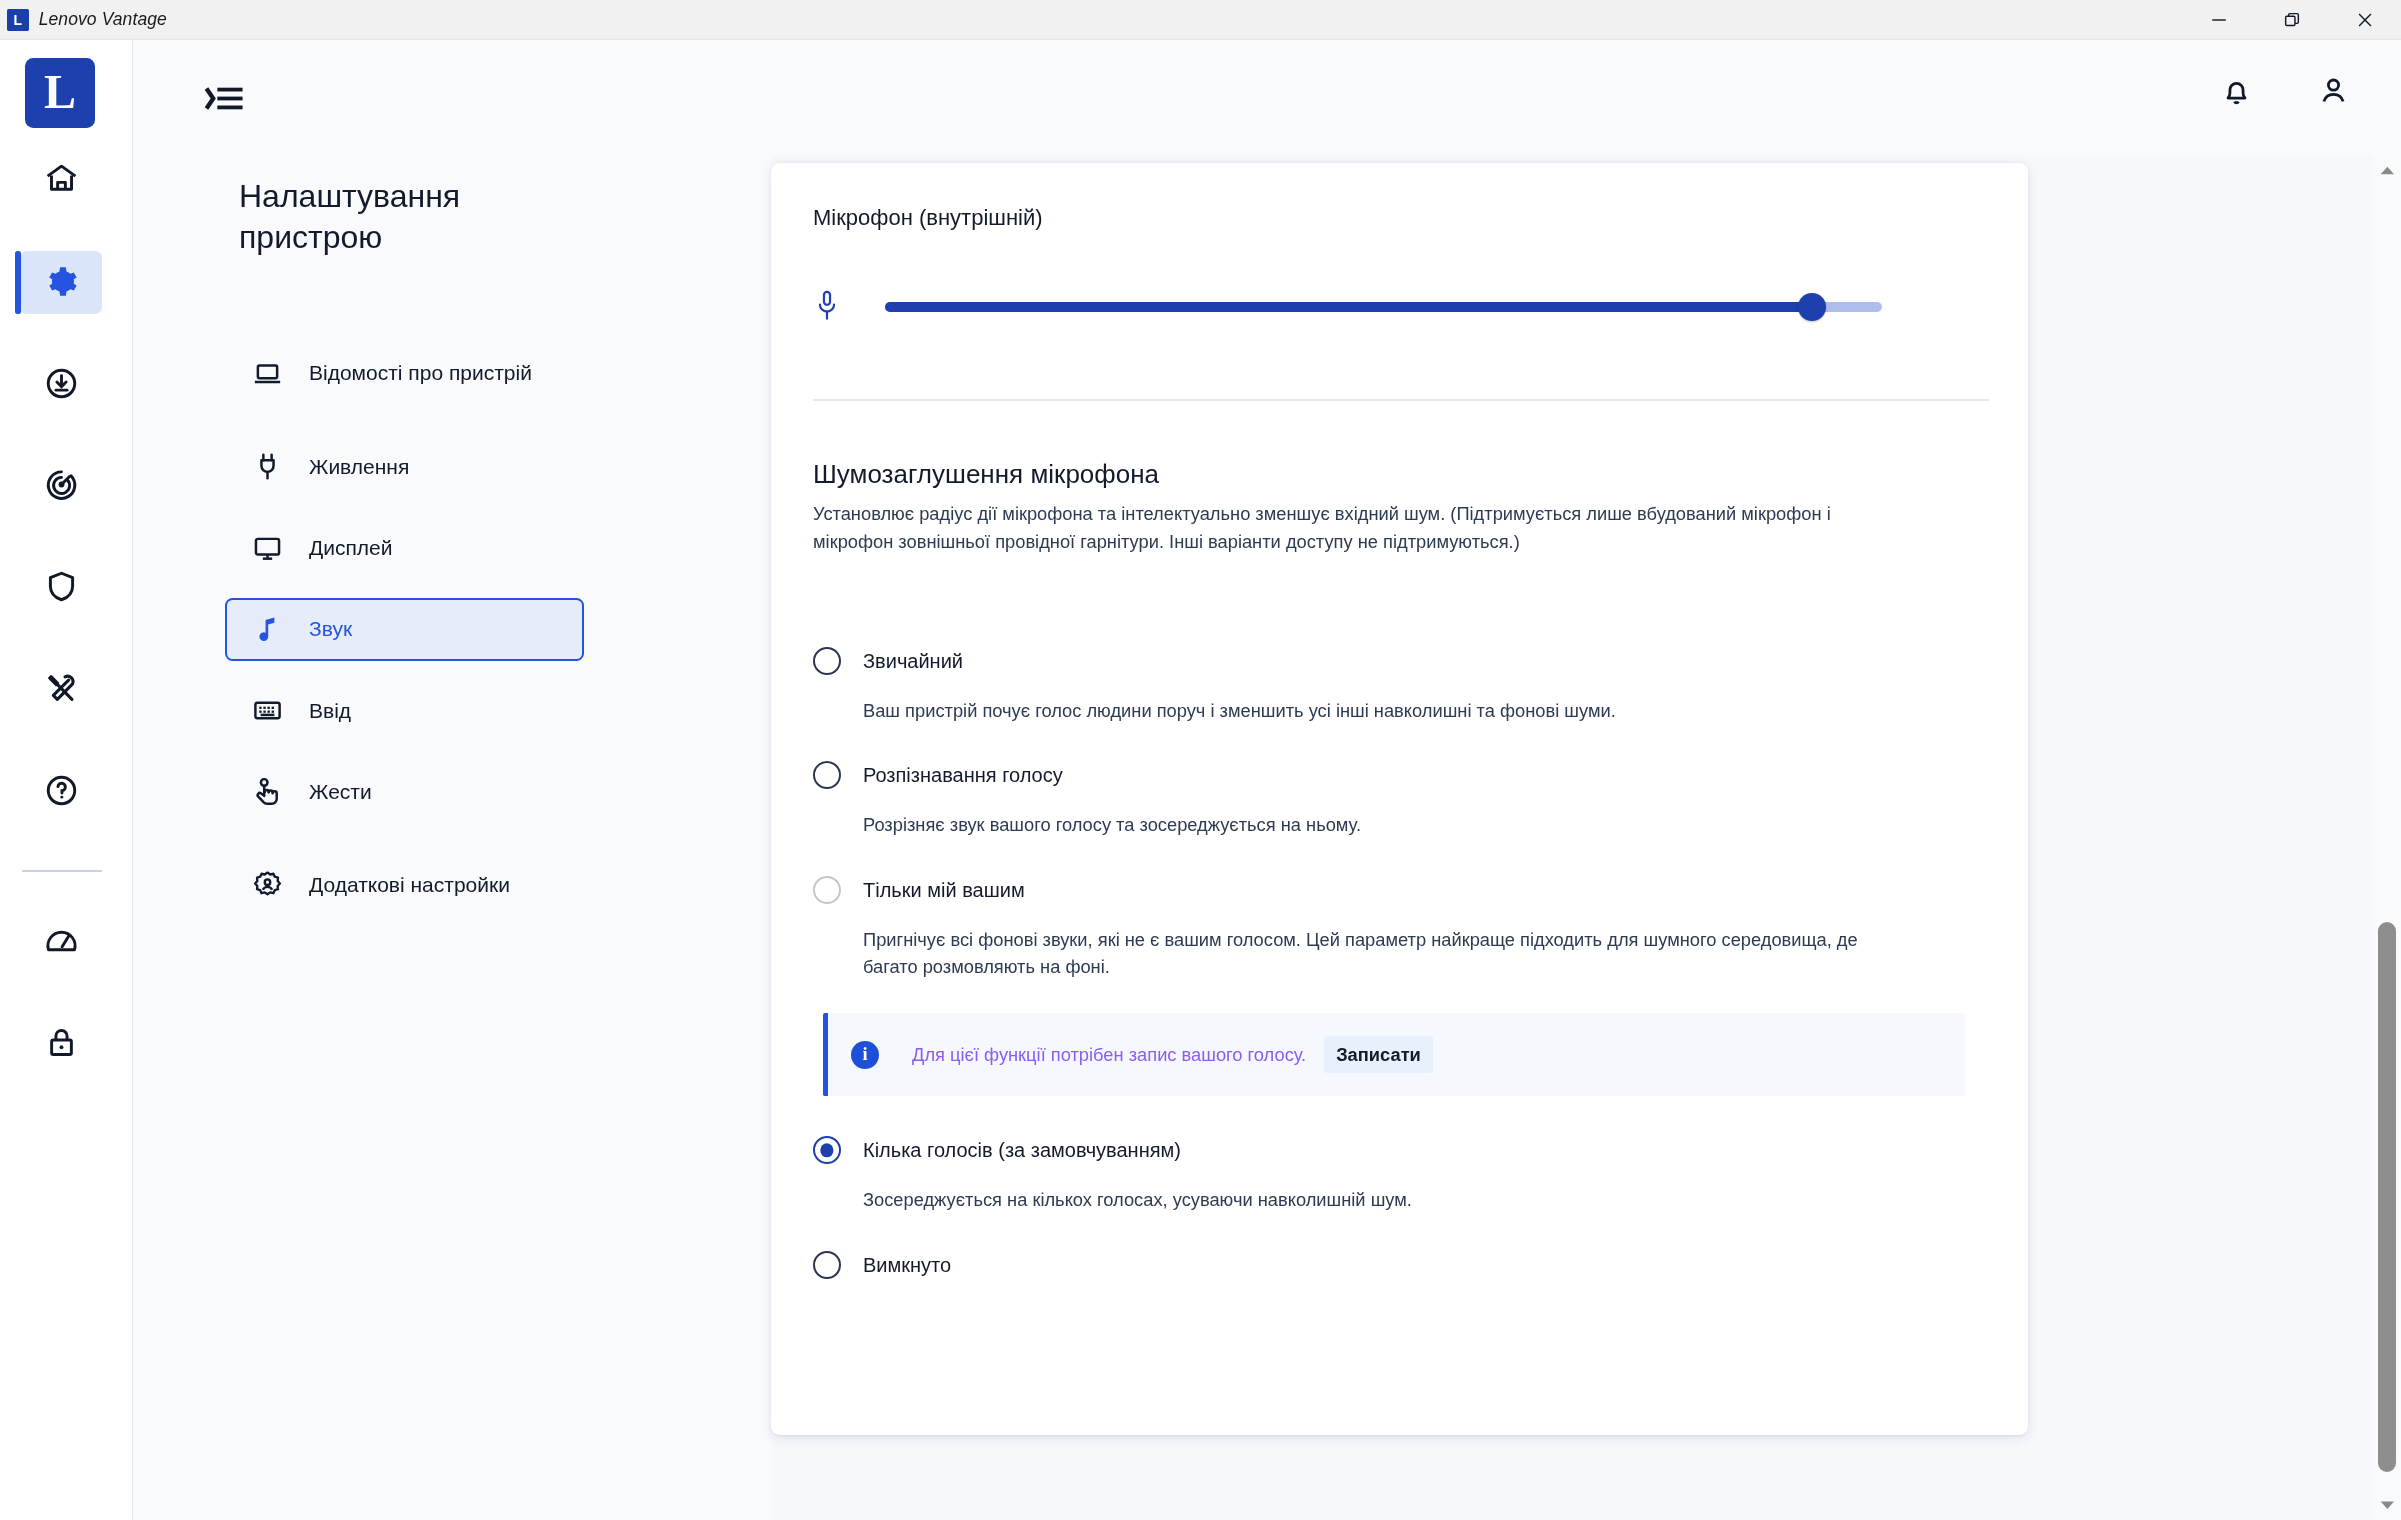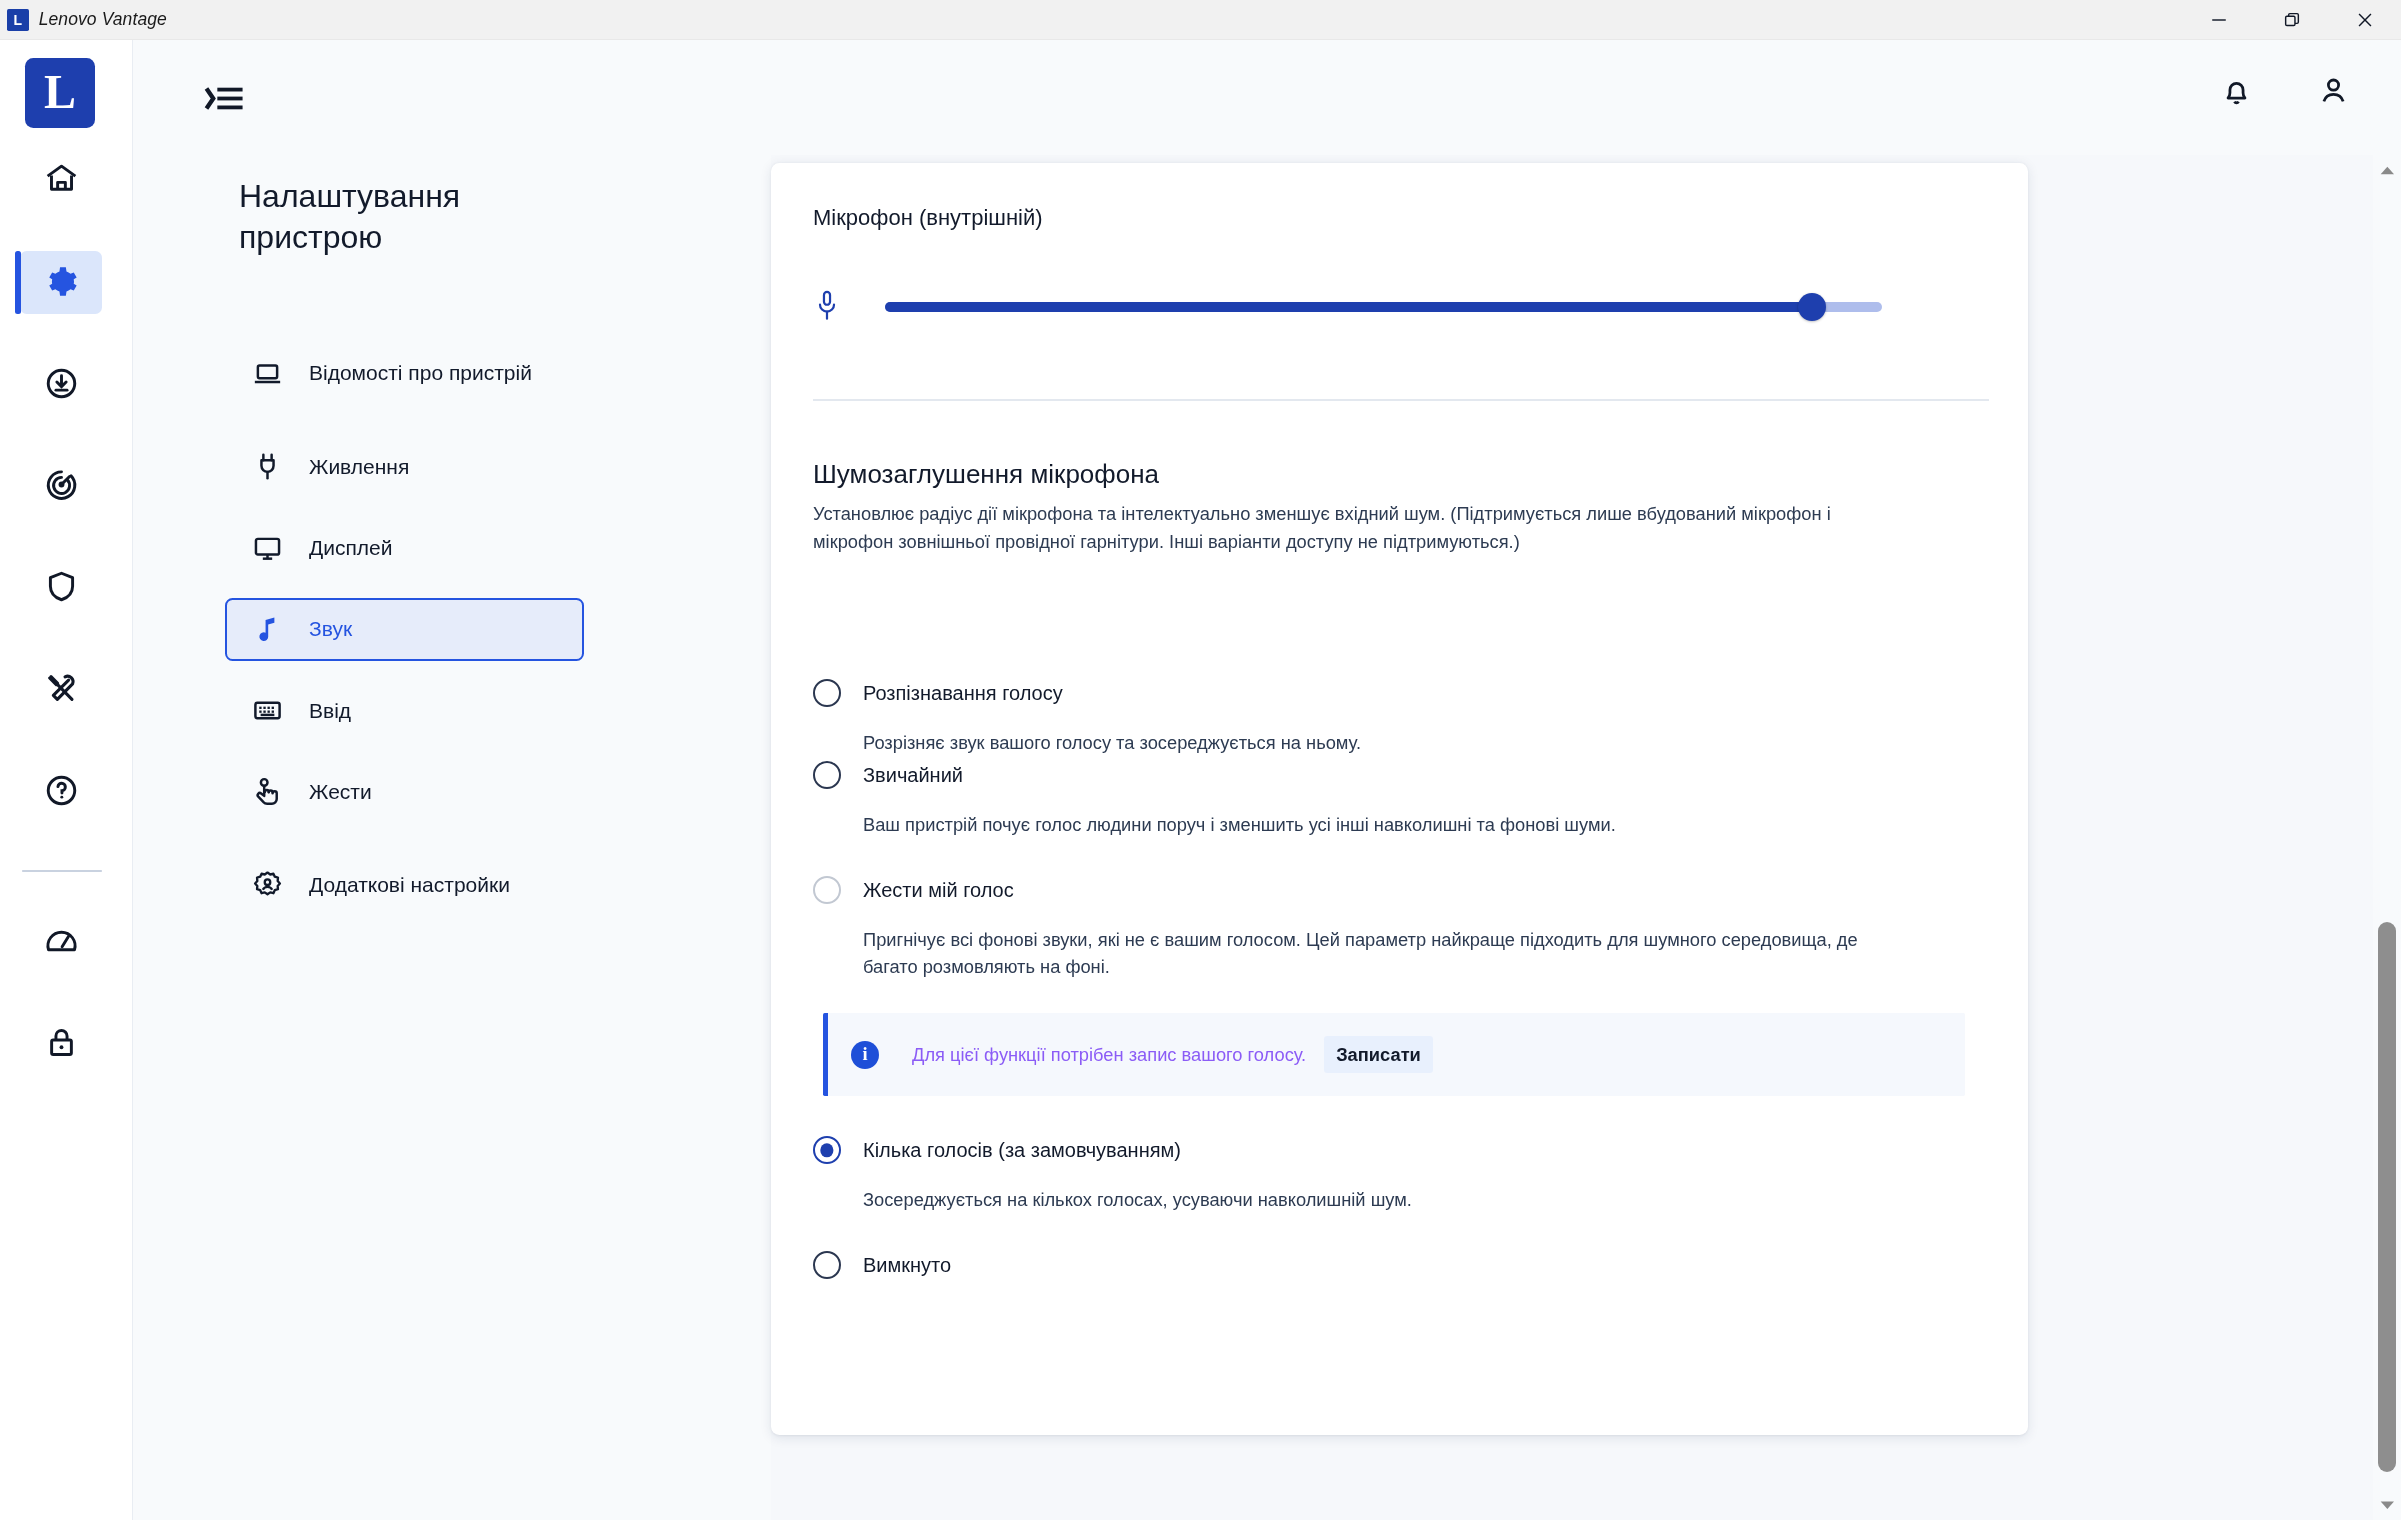--- a/index.html
+++ b/index.html
@@ -517,40 +517,40 @@
   </div>
 </div>
 
 <div class="divider"></div>
 
 <div class="ns-title">Шумозаглушення мікрофона</div>
 <div class="ns-desc">Установлює радіус дії мікрофона та інтелектуально зменшує вхідний шум. (Підтримується лише вбудований мікрофон і мікрофон зовнішньої провідної гарнітури. Інші варіанти доступу не підтримуються.)</div>
 
 <div class="options">
 
+  <div class="opt">
+    <div class="opt-head">
+      <span class="radio"></span>
+      <span class="opt-label">Звичайний</span>
+    </div>
+    <div class="opt-desc">Ваш пристрій почує голос людини поруч і зменшить усі інші навколишні та фонові шуми.</div>
+  </div>
+
   <div class="opt" style="margin-top:32px">
     <div class="opt-head">
       <span class="radio"></span>
       <span class="opt-label">Розпізнавання голосу</span>
     </div>
     <div class="opt-desc">Розрізняє звук вашого голосу та зосереджується на ньому.</div>
   </div>
 
-  <div class="opt">
-    <div class="opt-head">
-      <span class="radio"></span>
-      <span class="opt-label">Звичайний</span>
-    </div>
-    <div class="opt-desc">Ваш пристрій почує голос людини поруч і зменшить усі інші навколишні та фонові шуми.</div>
-  </div>
-
   <div class="opt" style="margin-top:32px">
     <div class="opt-head">
       <span class="radio disabled"></span>
-      <span class="opt-label disabled">Жести мій голос</span>
+      <span class="opt-label disabled">Тільки мій вашим</span>
     </div>
     <div class="opt-desc">Пригнічує всі фонові звуки, які не є вашим голосом. Цей параметр найкраще підходить для шумного середовища, де багато розмовляють на фоні.</div>
 
     <div class="banner">
       <span class="banner-icon">i</span>
       <span class="banner-text">Для цієї функції потрібен запис вашого голосу.</span>
       <span class="banner-btn">Записати</span>
     </div>
   </div>
 

